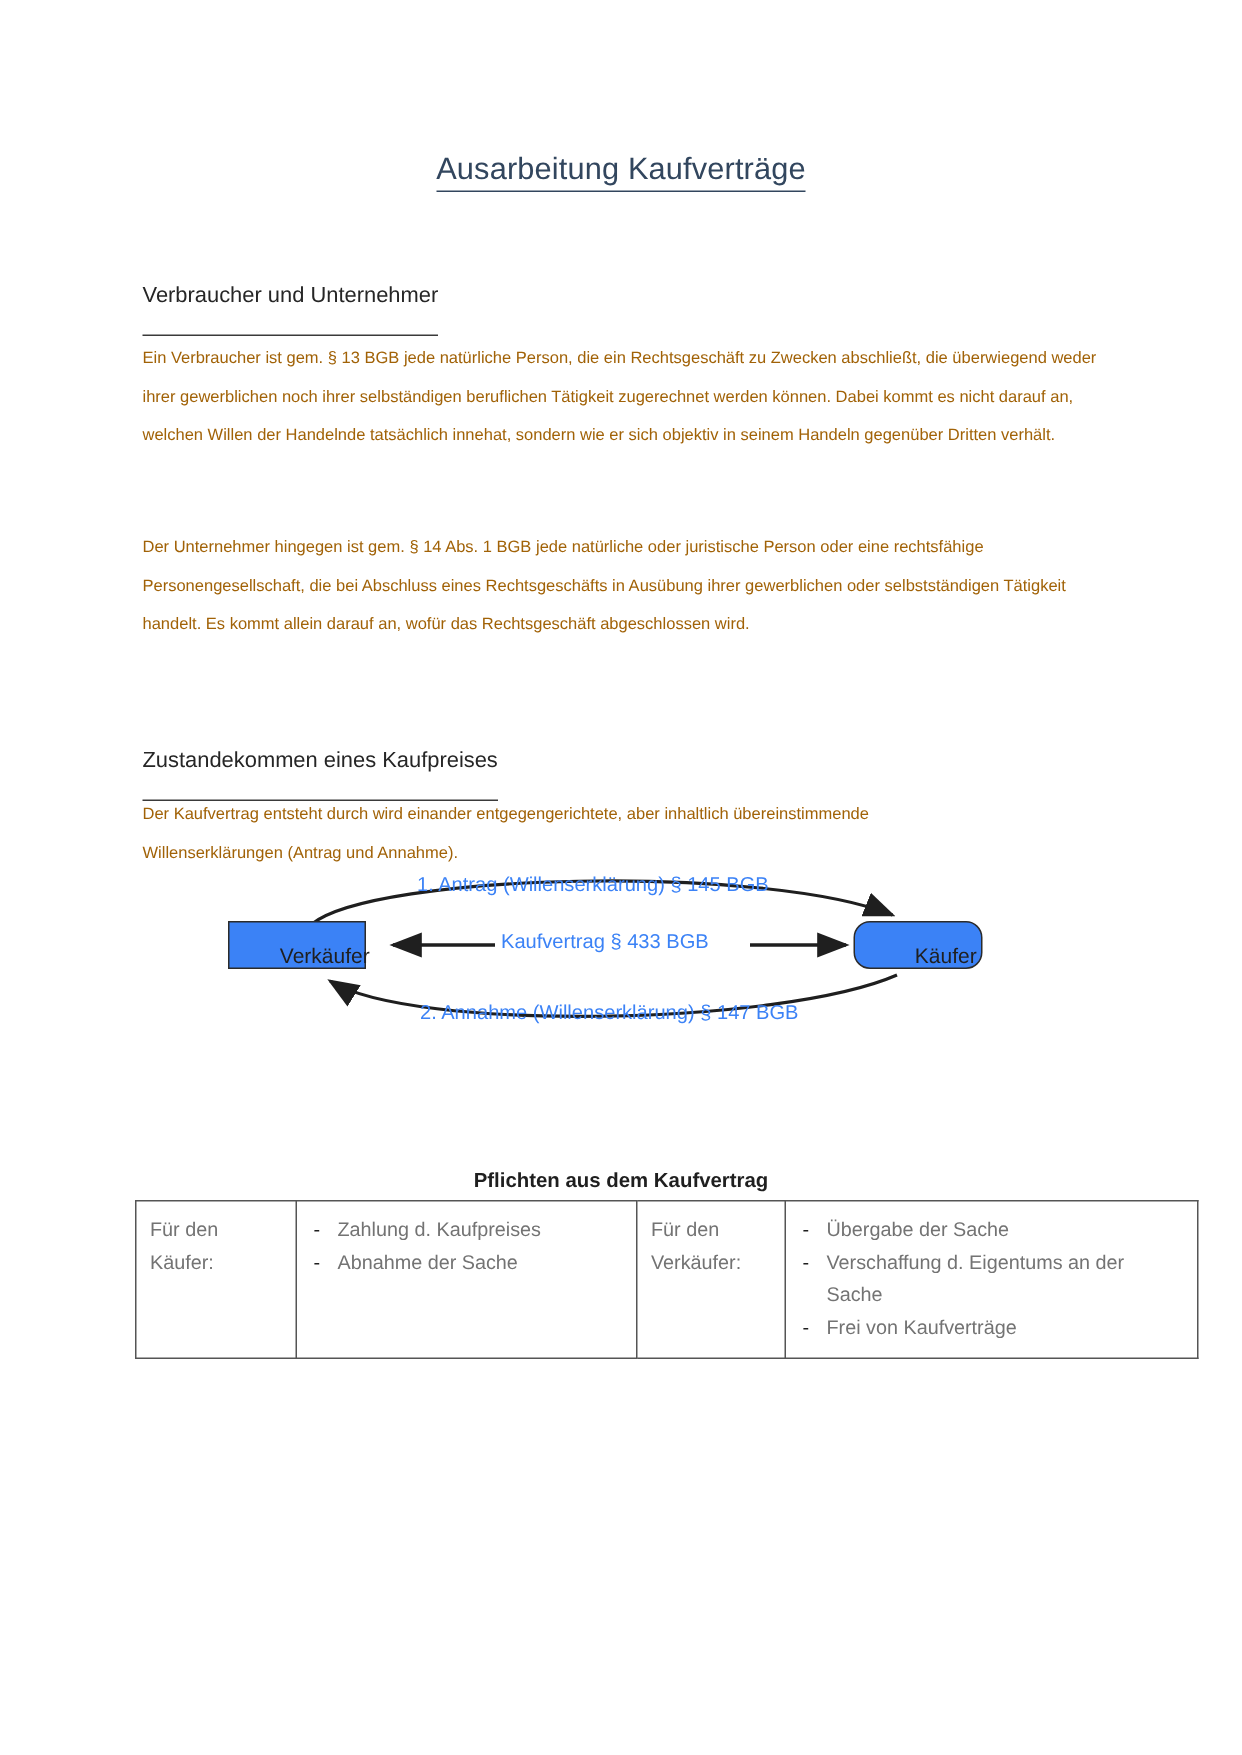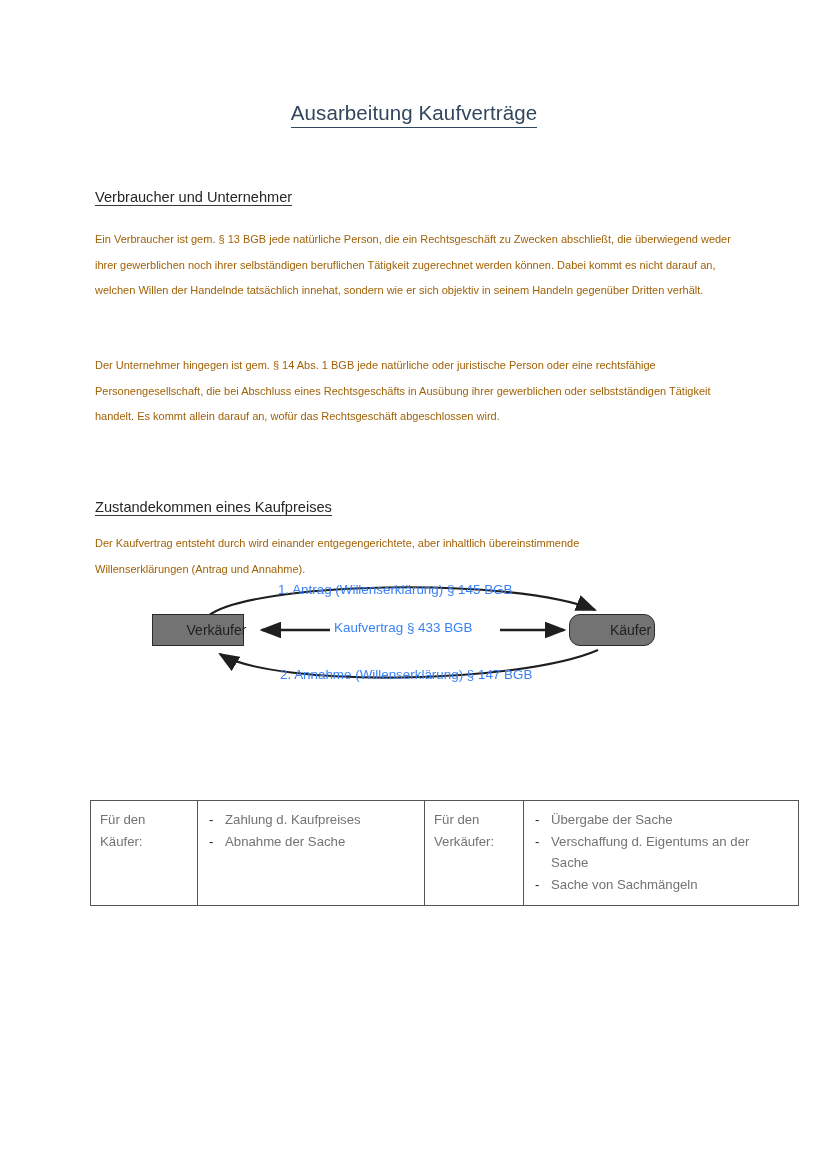--- a/index.html
+++ b/index.html
@@ -40,21 +40,21 @@
 
   
   .section-head {
     position: absolute;
     left: 95px;
     font-size: 14.6px;
     color: #262626;
   }
   .section-head span.t {
     border-bottom: 1.1px solid #3a3a3a;
-    padding-bottom: 0;
+    padding-bottom: 18px;
     text-align: center;
   }
   #head-1 { top: 189px; }
   #head-2 { top: 499px; }
 
   
   .para {
     position: absolute;
     left: 95px;
     font-size: 11px;
@@ -75,23 +75,23 @@
     height: 125px;
   }
   .diagram svg {
     position: absolute;
     left: 0;
     top: 0;
   }
   .dg-box {
     position: absolute;
     border: 1.3px solid #2b2b2b;
-    background: #737373;
+    background: #3b82f6;
     display: flex;
-    align-items: center;
+    align-items: flex-end;
     justify-content: center;
     font-size: 14px;
     color: #1f1f1f;
     box-sizing: border-box;
     padding-left: 37px;
   }
   #box-verkaeufer {
     left: 62px;
     top: 42px;
     width: 92px;
@@ -223,20 +223,21 @@
 
     <div class="dg-box" id="box-kaeufer">
       <span>Käufer</span>
     </div>
 
     <div class="dg-label" id="label-antrag">1. Antrag (Willenserklärung) § 145 BGB</div>
     <div class="dg-label" id="label-kaufvertrag">Kaufvertrag § 433 BGB</div>
     <div class="dg-label" id="label-annahme">2. Annahme (Willenserklärung) § 147 BGB</div>
   </div>
 
+  <div class="table-caption">Pflichten aus dem Kaufvertrag</div>
 
   <table class="duties-table">
     <tbody>
       <tr>
         <td class="col-label">
           <span class="label-line">Für den</span>
           <span class="label-line">Käufer:</span>
         </td>
         <td class="col-items">
           <ul class="dash-list">
@@ -245,20 +246,20 @@
           </ul>
         </td>
         <td class="col-label2">
           <span class="label-line">Für den</span>
           <span class="label-line">Verkäufer:</span>
         </td>
         <td class="col-items2">
           <ul class="dash-list">
             <li>Übergabe der Sache</li>
             <li>Verschaffung d. Eigentums an der Sache</li>
-            <li>Sache von Sachmängeln</li>
+            <li>Frei von Kaufverträge</li>
           </ul>
         </td>
       </tr>
     </tbody>
   </table>
 
 </div>
 
 </body></html>

